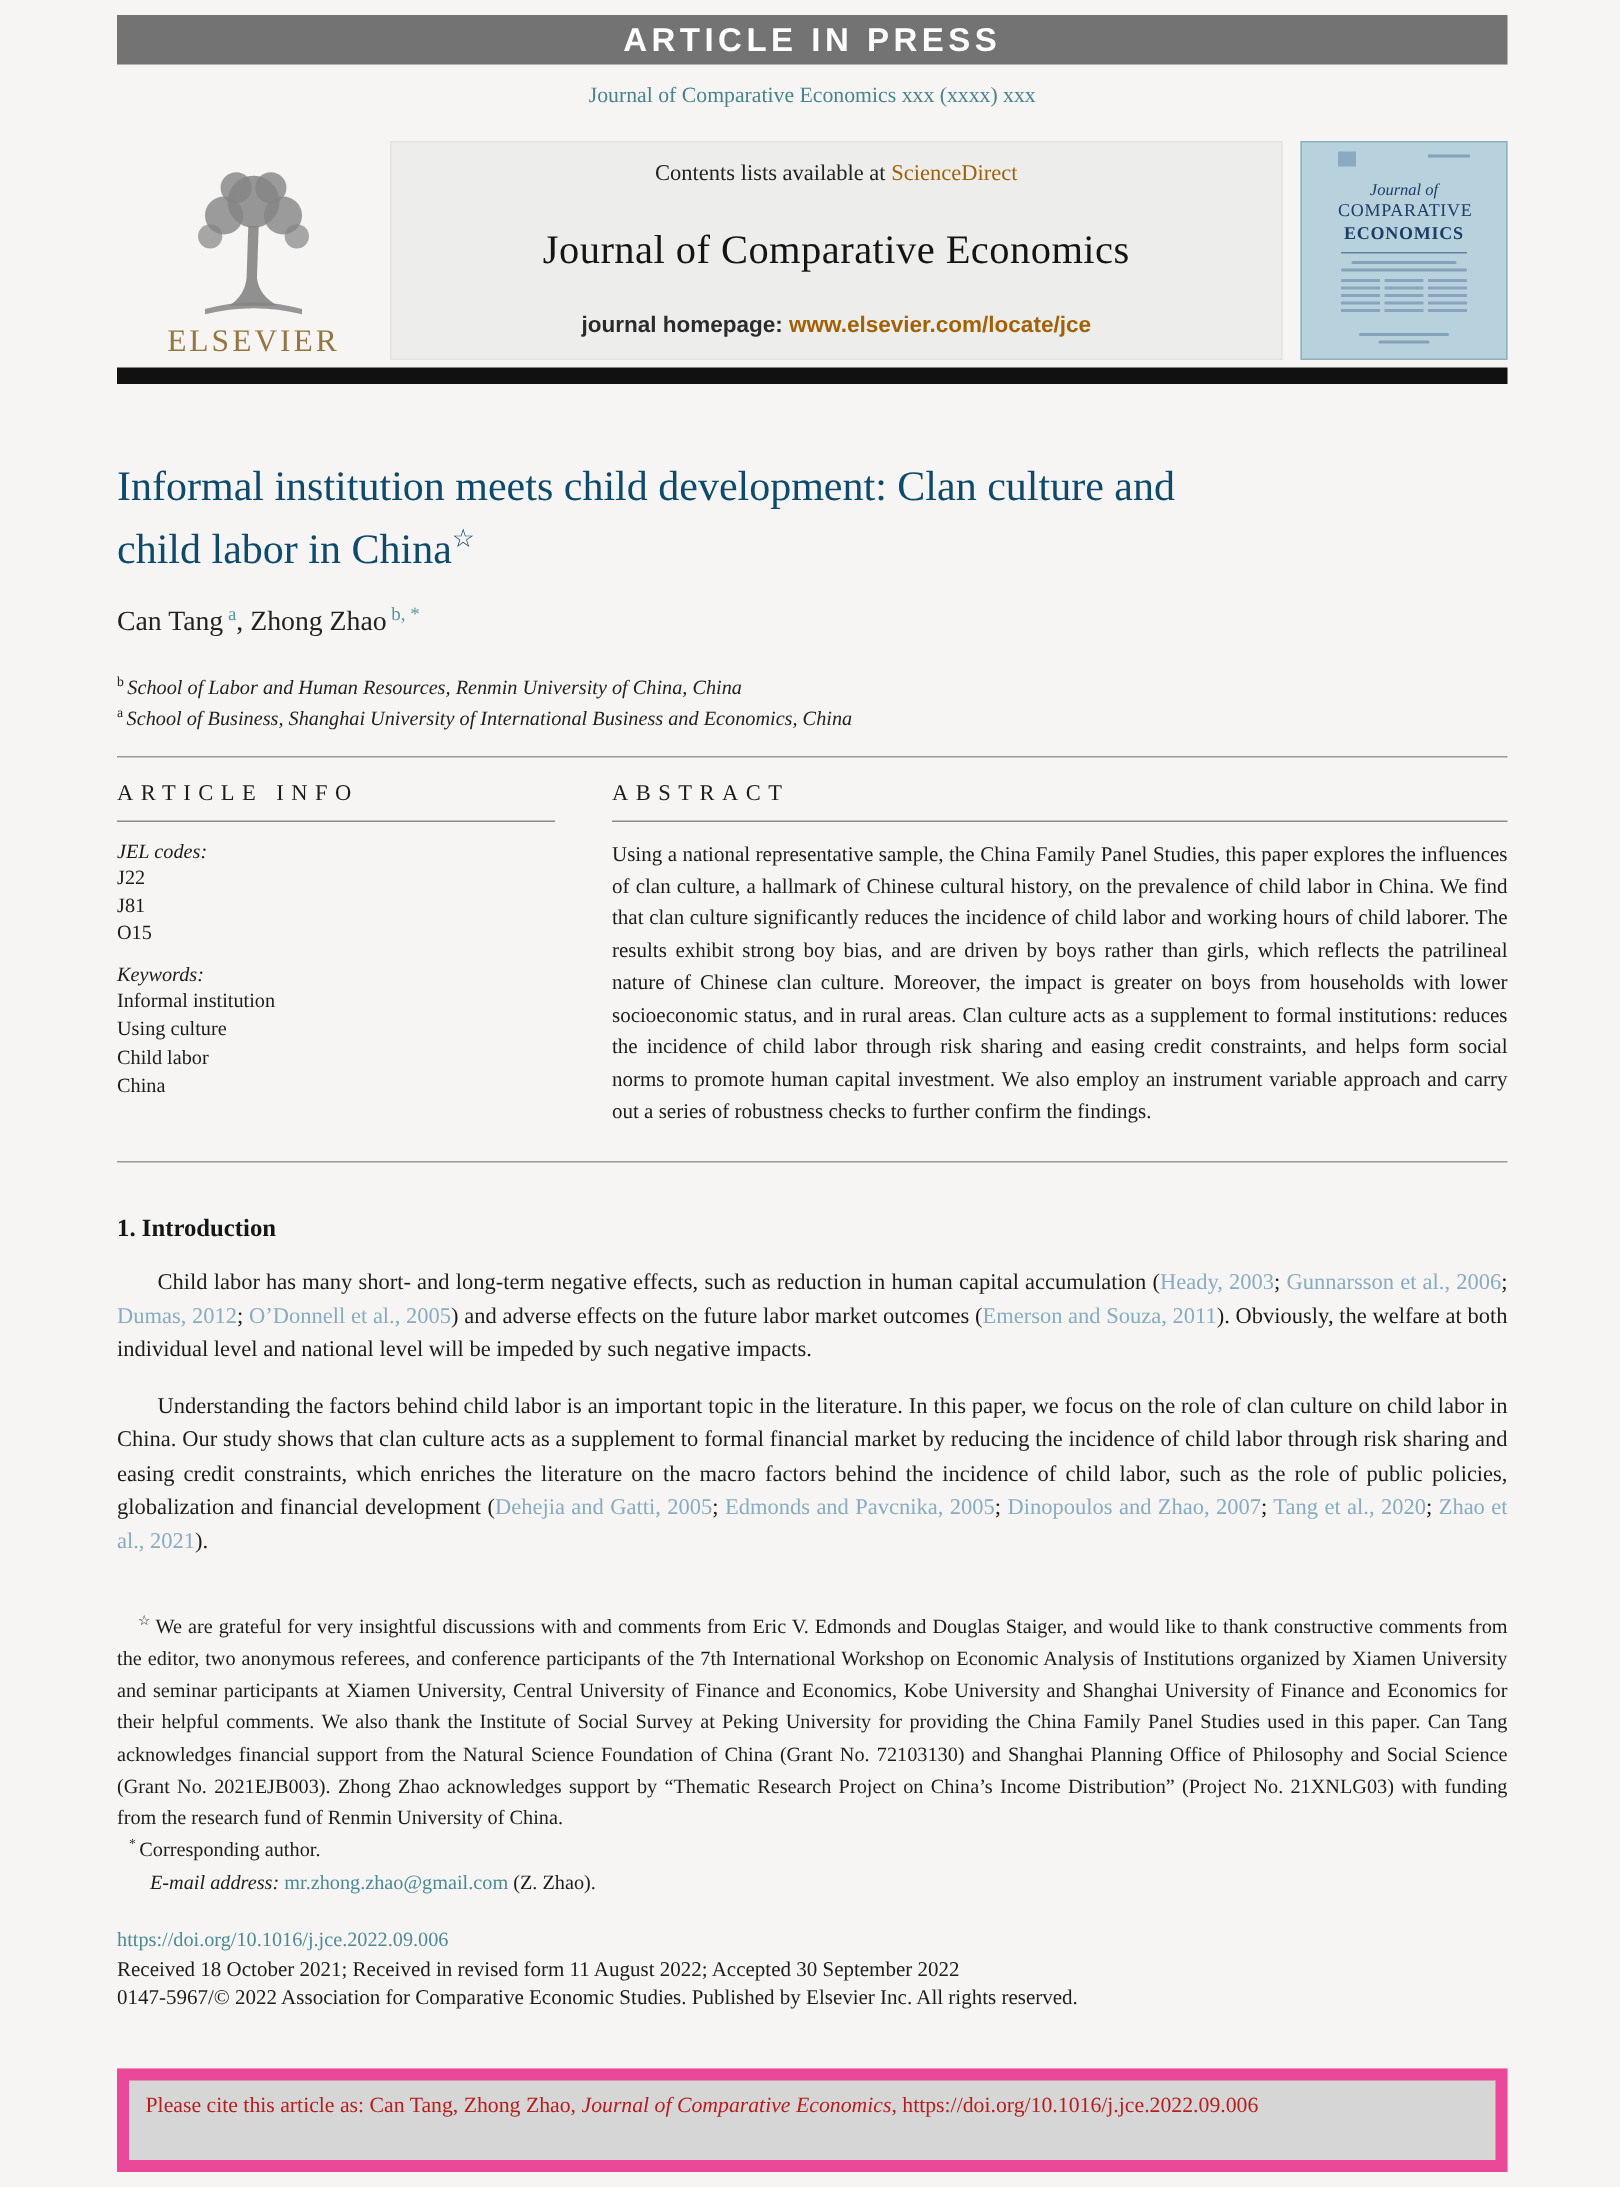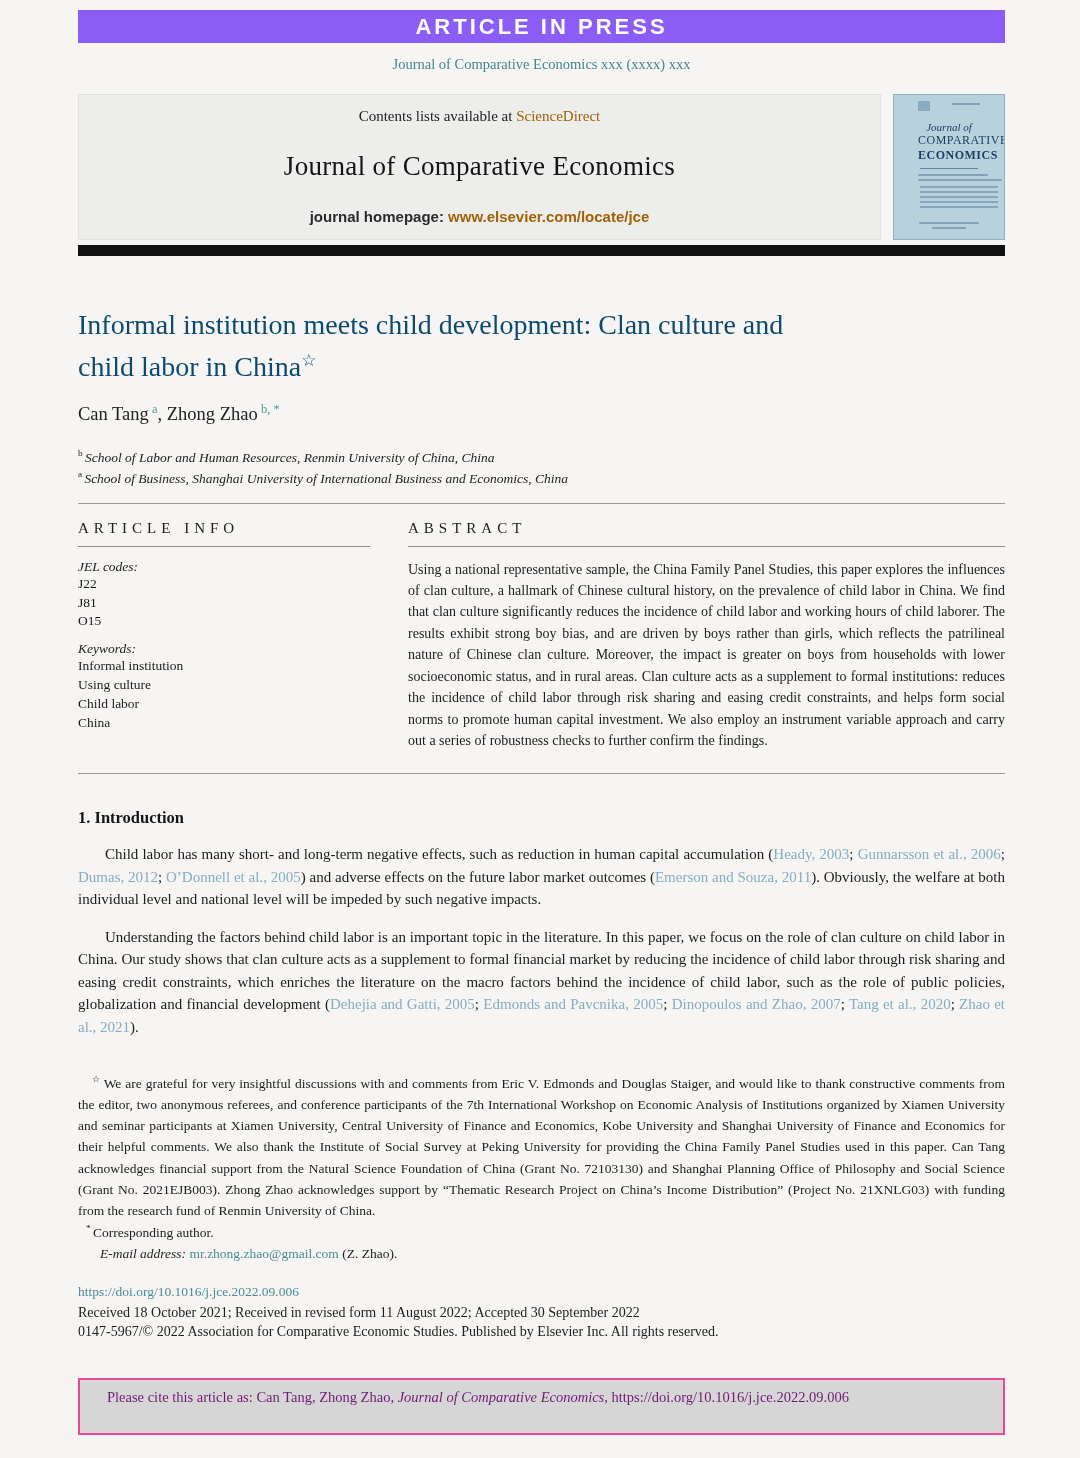--- a/index.html
+++ b/index.html
@@ -7,21 +7,21 @@
     width:1080px;height:1458px;overflow:hidden;position:relative;
     background:#f6f5f3;
     font-family:"Liberation Serif","DejaVu Serif",serif;
     color:#1c1c1c;
     -webkit-font-smoothing:antialiased;
   }
   .page{padding:0 75px 0 78px;}
 
   
   .banner{
-    margin-top:10px;height:33px;background:#8b5cf6;
+    margin-top:10px;height:33px;background:#737373;
     display:flex;align-items:center;justify-content:center;
   }
   .banner span{
     font-family:"Liberation Sans","DejaVu Sans",sans-serif;
     font-weight:bold;font-size:22px;letter-spacing:3px;color:#fdfdfd;
   }
   .journal-ref{
     text-align:center;margin-top:13px;font-size:14.5px;color:#47858e;
   }
 
@@ -38,21 +38,21 @@
     display:flex;flex-direction:column;justify-content:space-between;
     text-align:center;padding:13px 10px 14px;
   }
   .contents-line{font-size:15px;color:#222;}
   .journal-title{font-size:27px;color:#141414;letter-spacing:.3px;}
   .homepage-line{
     font-family:"Liberation Sans","DejaVu Sans",sans-serif;
     font-size:15px;color:#2b2b2b;font-weight:600;
   }
   .cover-col{
-    width:112px;margin-left:12px;background:#b7d2dd;border:1px solid #8fb0bd;
+    width:138px;margin-left:12px;background:#b7d2dd;border:1px solid #8fb0bd;
     box-sizing:border-box;padding:6px 24px;position:relative;overflow:hidden;
   }
   .cover-top{display:flex;justify-content:space-between;align-items:flex-start;height:14px;}
   .cover-mark{width:12px;height:10px;background:#6c8fae;opacity:.6;}
   .cover-topline{width:28px;height:2px;background:#4f6f96;opacity:.5;margin-top:2px;}
   .cover-t1{font-style:italic;font-size:11px;color:#1d3d66;text-align:center;margin-top:6px;}
   .cover-t2{font-size:12px;font-weight:normal;color:#1d3d66;text-align:center;letter-spacing:.5px;}
   .cover-t3{font-size:12px;font-weight:bold;color:#1d3d66;text-align:center;letter-spacing:.5px;}
   .cover-rule{height:1px;background:#3e5e85;opacity:.7;margin:5px 2px;}
   .cv-bar{height:2px;background:#4f6f96;opacity:.5;border-radius:1px;margin:3px auto;}
@@ -99,22 +99,22 @@
   .fn-corresponding{text-indent:8px;}
   .fn-email{text-indent:22px;}
 
   
   .doi-line{margin-top:20px;font-size:13.5px;color:#4b8b96;}
   .received-line{margin-top:5px;font-size:14px;color:#1d1d1d;}
   .copyright-line{margin-top:3px;font-size:14px;color:#1d1d1d;}
 
   
   .cite-box{
-    margin-top:38px;border:2px solid #ec4899;background:#d6d6d6;
-    height:44px;padding:9px 27px 0;font-size:14.5px;color:#701a75;
+    margin-top:38px;border:8px solid #ec4899;background:#d6d6d6;
+    height:44px;padding:9px 11px 0;font-size:14.5px;color:#b91c1c;
   }
 
   
   .c-blue{color:#a16207;}
   .c-teal{color:#4b8b96;}
   .c-cite{color:#85accoror;}
   .c-cite{color:#85acc0;}
   .c-it{font-style:italic;}
   .c-sup{vertical-align:super;font-size:.68em;}
   .c-supteal{vertical-align:super;font-size:.68em;color:#54989b;}
@@ -124,20 +124,38 @@
 
 <div class="page">
 
   <div class="banner">
     <span>ARTICLE IN PRESS</span>
   </div>
 
   <div class="journal-ref">Journal of Comparative Economics xxx (xxxx) xxx</div>
 
   <div class="header-row">
+    <div class="logo-col">
+      <span>
+        <svg width="118" height="104" viewBox="0 0 100 90">
+          <g fill="#858585">
+            <circle cx="50" cy="22" r="15" opacity=".85"></circle>
+            <circle cx="33" cy="30" r="11" opacity=".8"></circle>
+            <circle cx="67" cy="30" r="11" opacity=".8"></circle>
+            <circle cx="40" cy="14" r="9" opacity=".8"></circle>
+            <circle cx="60" cy="14" r="9" opacity=".8"></circle>
+            <circle cx="25" cy="42" r="7" opacity=".7"></circle>
+            <circle cx="75" cy="42" r="7" opacity=".7"></circle>
+            <path d="M47 36 L46 66 Q45 76 36 82 L64 82 Q53 76 52 66 L53 36 Z" opacity=".9"></path>
+            <path d="M22 84 Q50 76 78 84 L78 87 Q50 80 22 87 Z" opacity=".85"></path>
+          </g>
+        </svg>
+      </span>
+      <div class="elsevier-name">ELSEVIER</div>
+    </div>
 
     <div class="gray-box">
       <div class="contents-line"><span>Contents lists available at </span><span class="c-blue">ScienceDirect</span></div>
       <div class="journal-title">Journal of Comparative Economics</div>
       <div class="homepage-line"><span>journal homepage: </span><span class="c-blue">www.elsevier.com/locate/jce</span></div>
     </div>
 
     <div class="cover-col">
       <div class="cover-top">
         <span class="cover-mark"></span>

